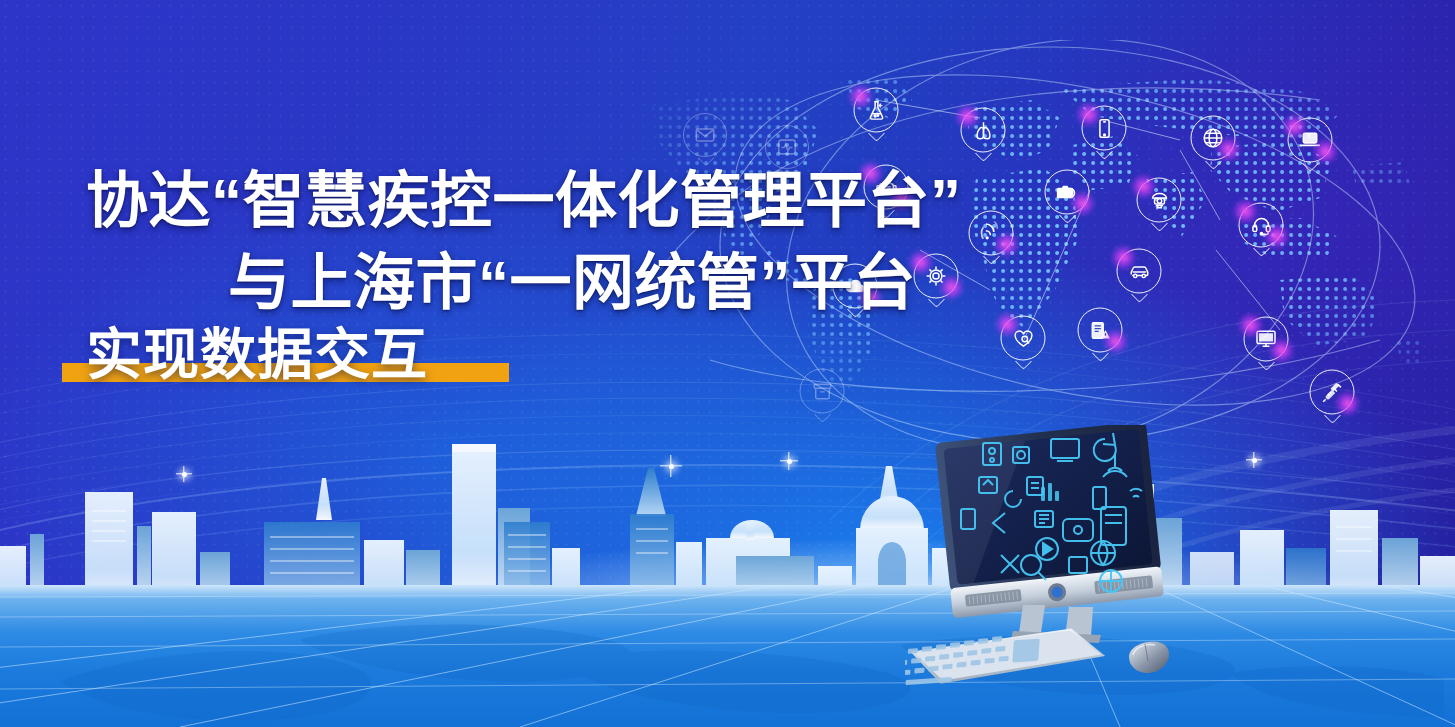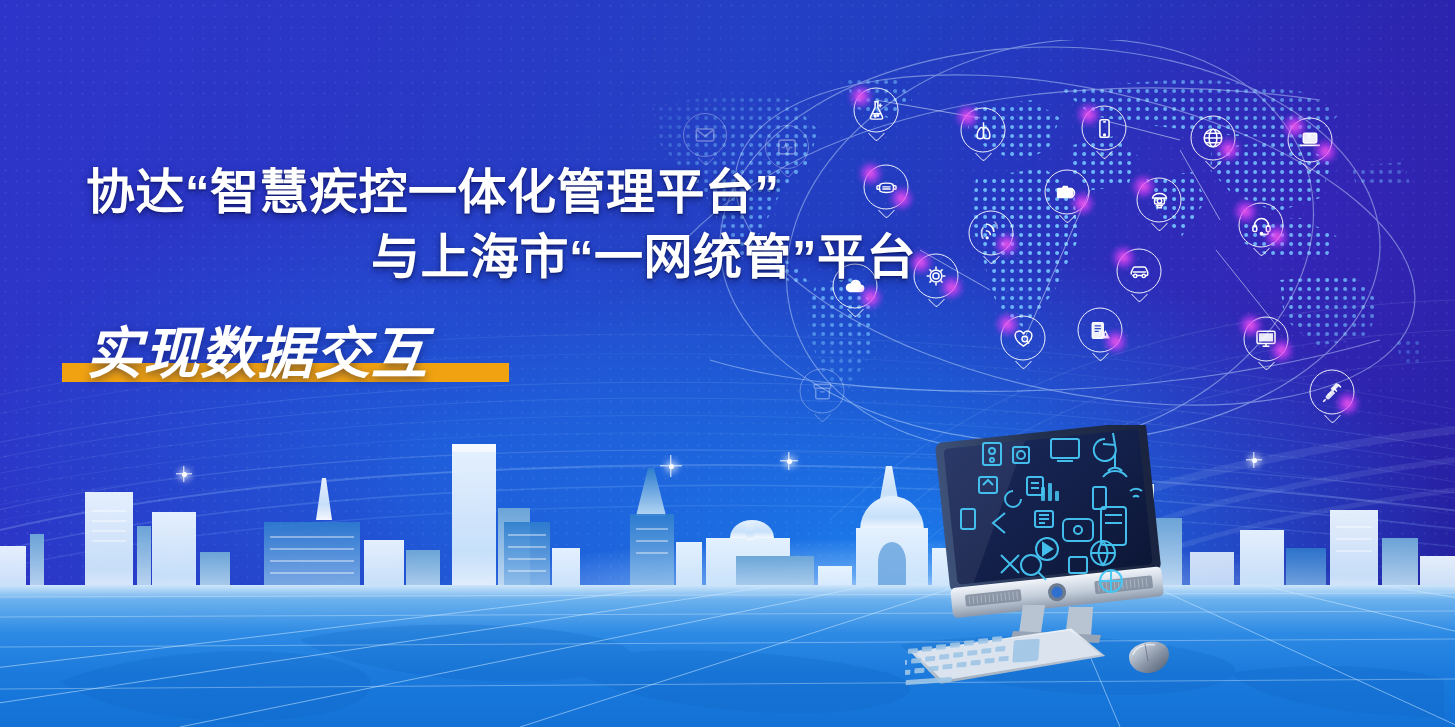--- a/index.html
+++ b/index.html
@@ -73,27 +73,27 @@
   .node svg{display:block;}
 
   
   .headline{
     position:absolute;left:86px;top:160px;width:830px;
     z-index:12;
   }
   .title-line{
     color:#ffffff;
     font-weight:bold;
-    font-size:49px;
+    font-size:62px;
     line-height:1.32;
     letter-spacing:.5px;
     text-shadow:0 3px 7px rgba(6,12,72,.55), 0 1px 2px rgba(6,12,72,.6);
     white-space:nowrap;
   }
-  .sub-wrap{position:relative;margin-top:34px;display:inline-block;font-style:italic;}
+  .sub-wrap{position:relative;display:inline-block;}
   .sub-bar{
     position:absolute;left:-24px;bottom:4px;
     width:447px;height:19px;
     background:#f0a211;
     z-index:0;
   }
   .sub-line{
     position:relative;z-index:1;
     color:#ffffff;
     font-weight:bold;

